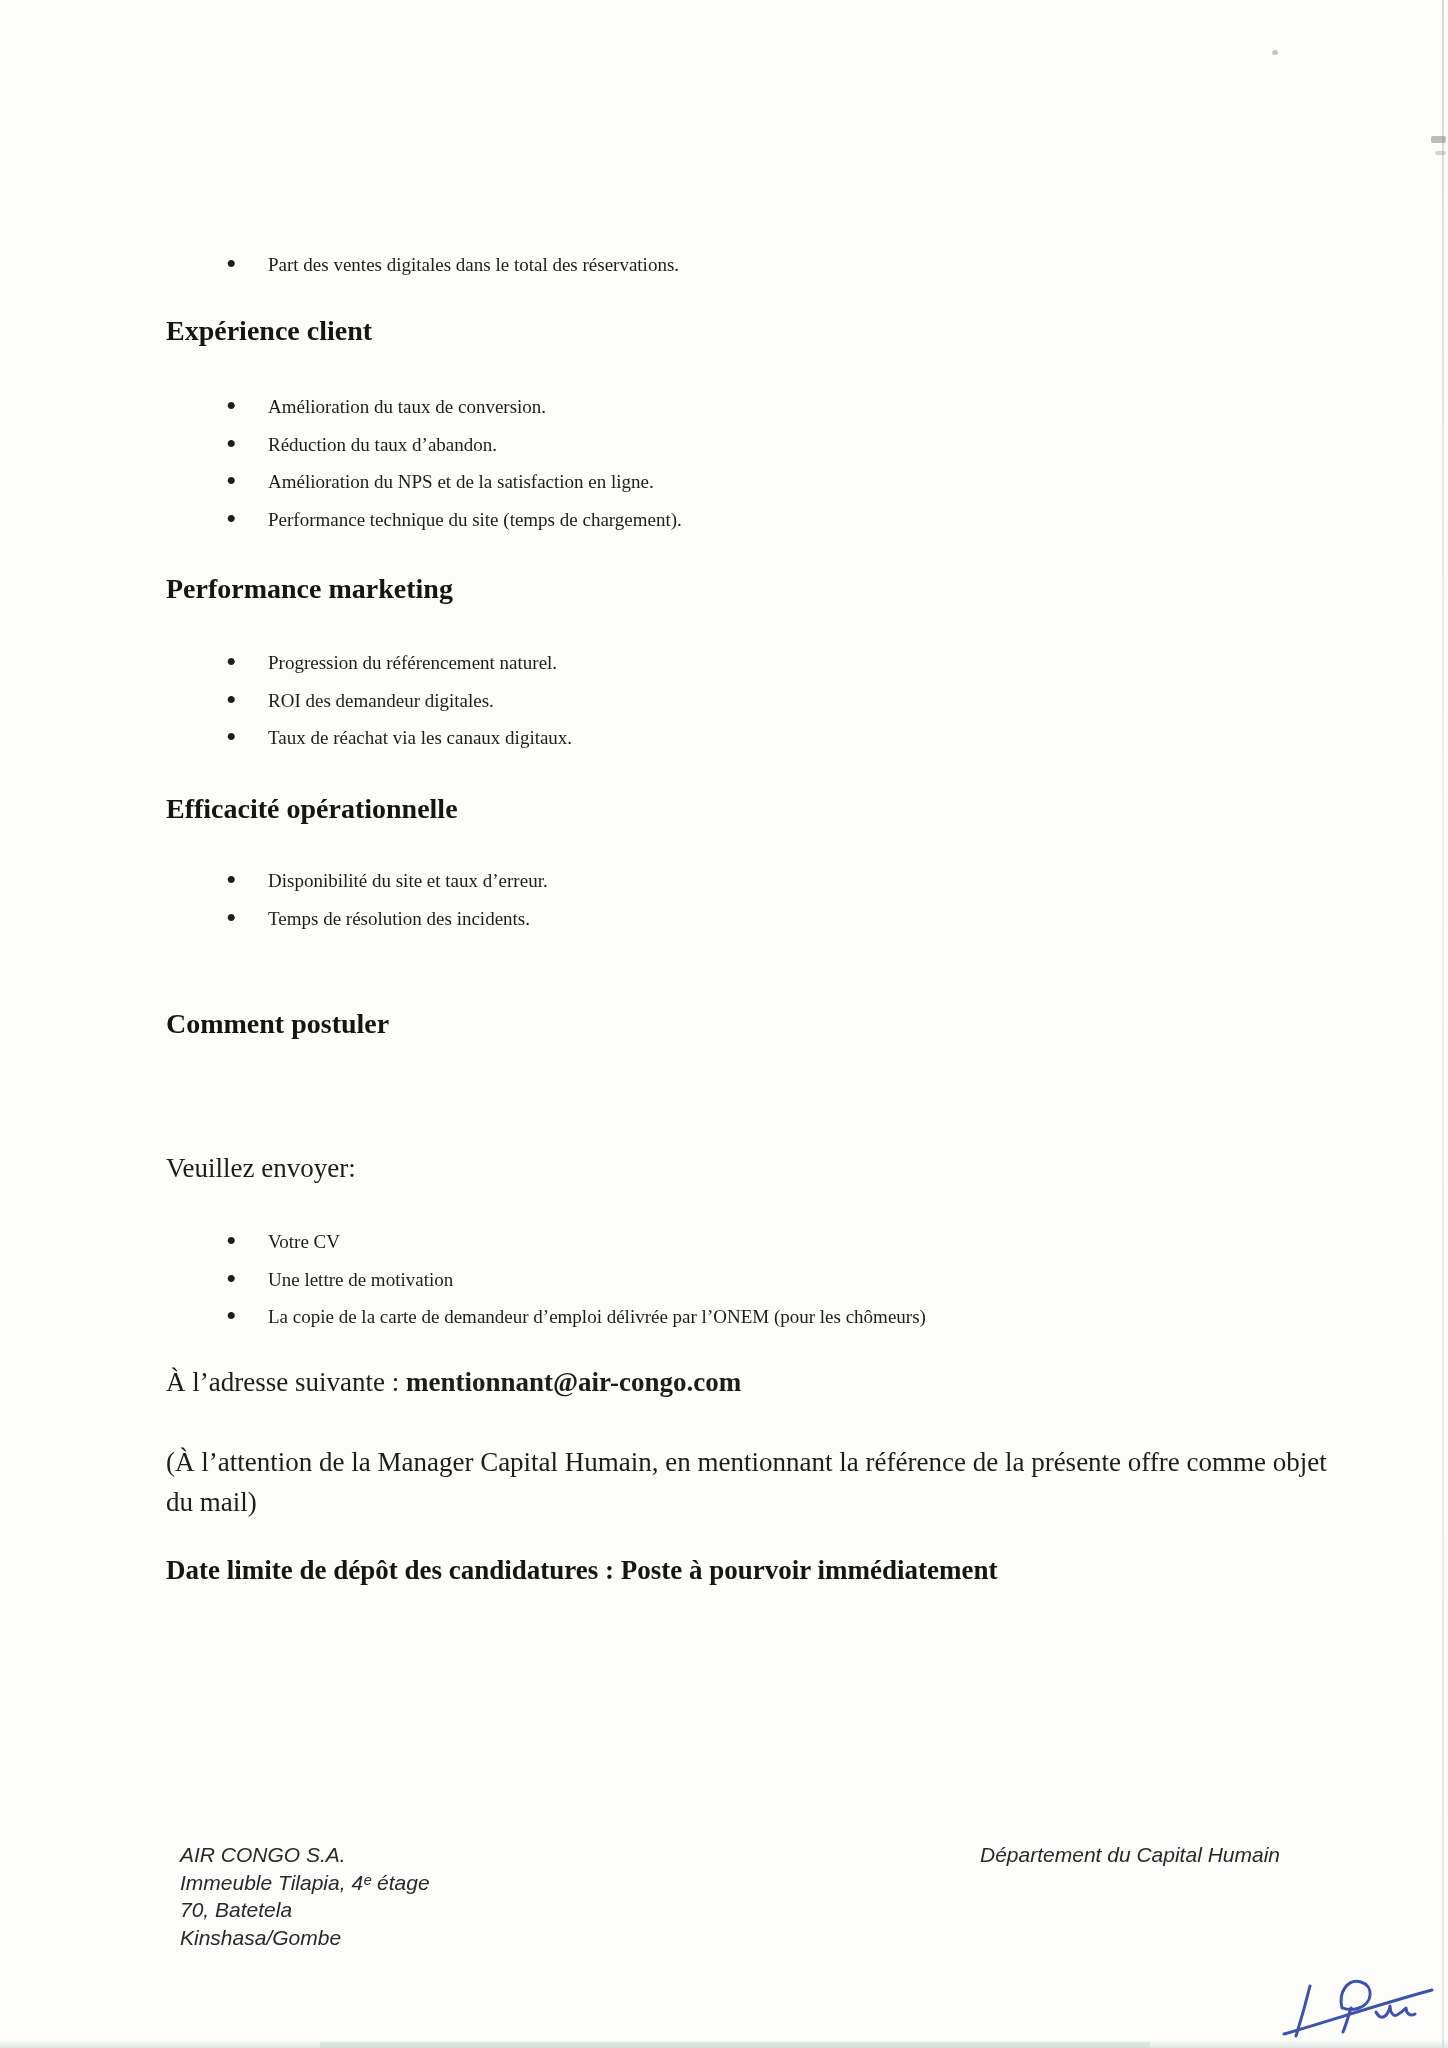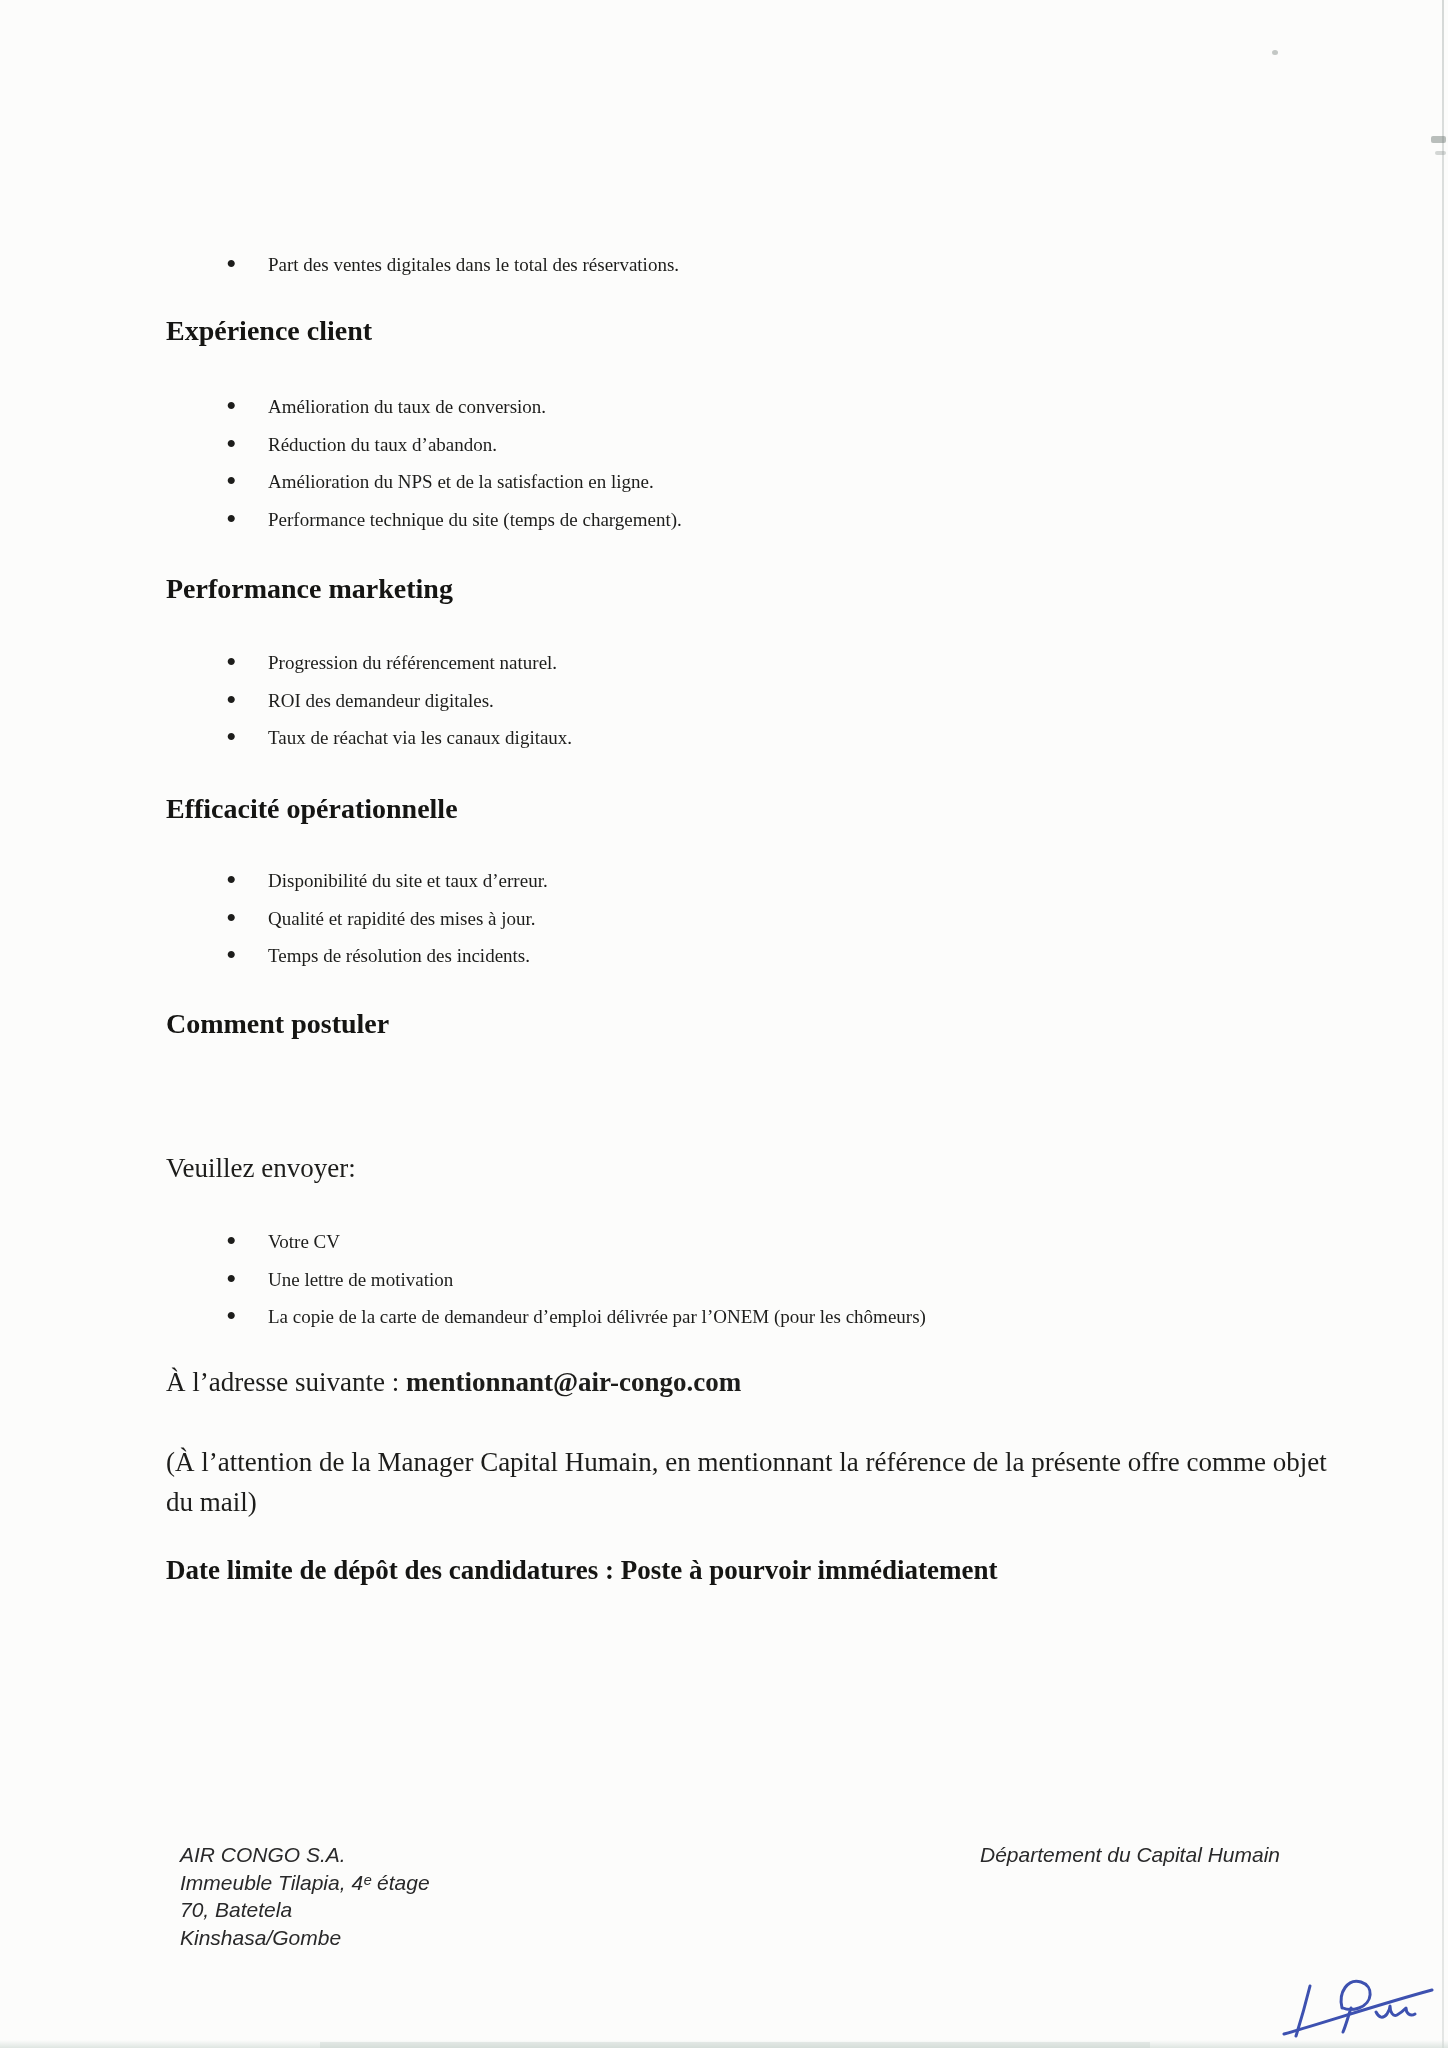--- a/index.html
+++ b/index.html
@@ -66,21 +66,20 @@
   <div class="h" style="top:572px">Performance marketing</div>
   <ul class="blist" style="top:644px">
     <li>Progression du référencement naturel.</li>
     <li>ROI des demandeur digitales.</li>
     <li>Taux de réachat via les canaux digitaux.</li>
   </ul>
 
   <div class="h" style="top:792px">Efficacité opérationnelle</div>
   <ul class="blist" style="top:862px">
     <li>Disponibilité du site et taux d’erreur.</li>
-    <li>Qualité et rapidité des mises à jour.</li>
     <li>Temps de résolution des incidents.</li>
   </ul>
 
   <div class="h" style="top:1007px">Comment postuler</div>
   <div class="p" style="top:1151px">Veuillez envoyer:</div>
   <ul class="blist" style="top:1223px">
     <li>Votre CV</li>
     <li>Une lettre de motivation</li>
     <li>La copie de la carte de demandeur d’emploi délivrée par l’ONEM (pour les chômeurs)</li>
   </ul>

